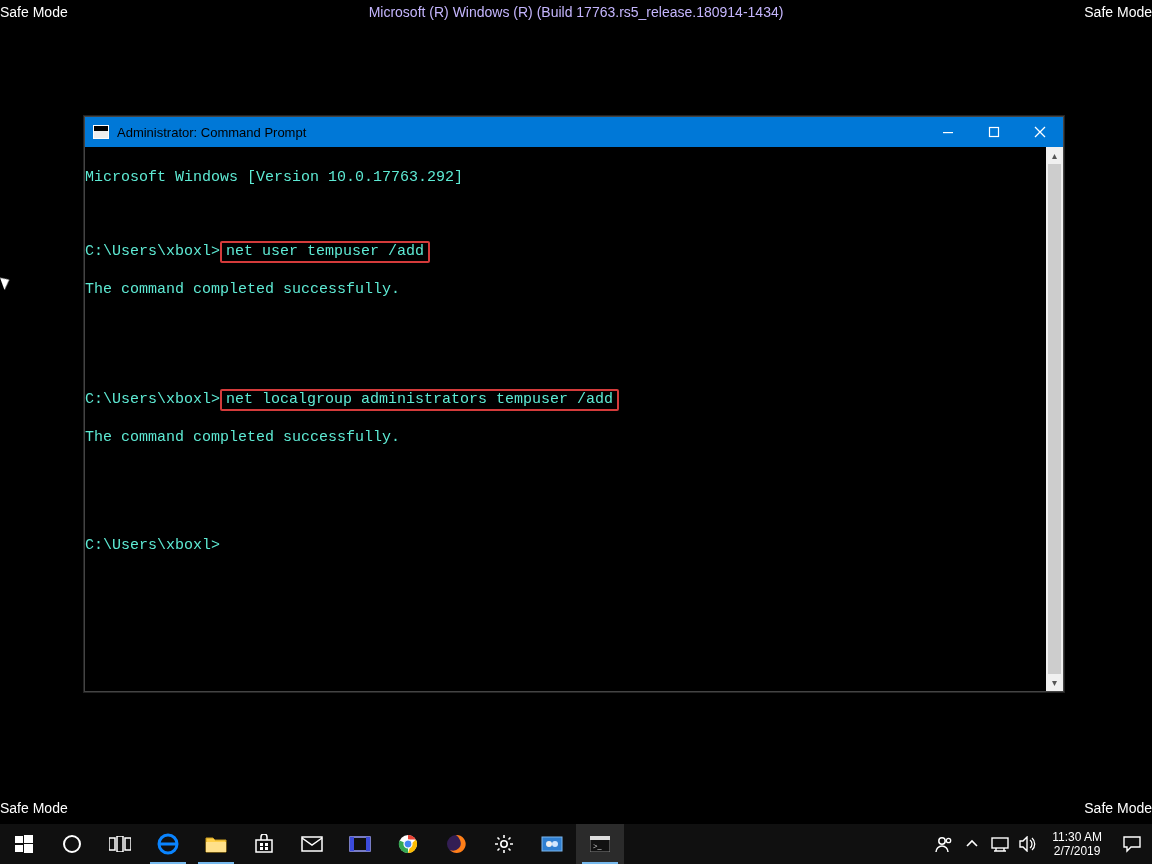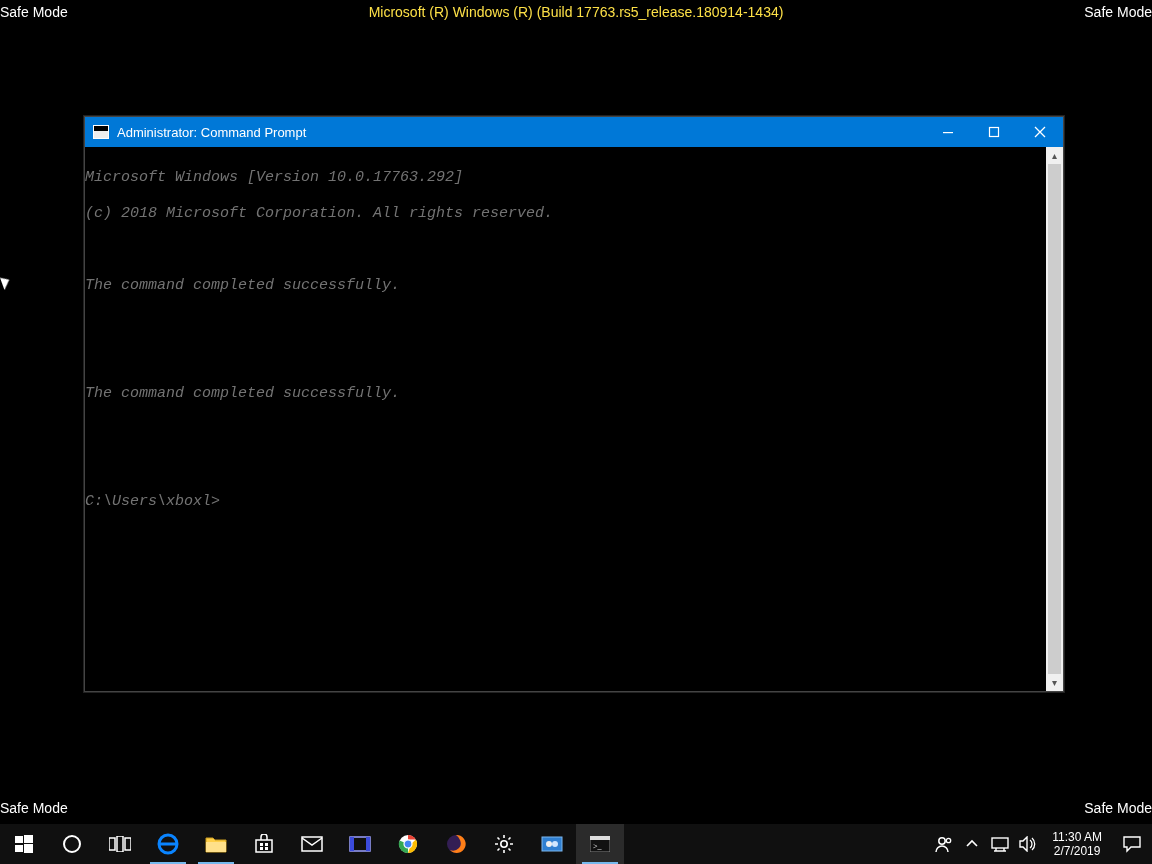--- a/index.html
+++ b/index.html
@@ -5,36 +5,36 @@
   * { margin: 0; padding: 0; box-sizing: border-box; }
   html, body { width: 1152px; height: 864px; overflow: hidden; background: #000; font-family: "Segoe UI", Tahoma, sans-serif; }
   body { position: relative; color: #fff; }
 
   
   .safemode-label { position: absolute; font-size: 14px; padding: 4px 0; color: #fff; }
   .top-left  { top: 0; left: 0; }
   .top-right { top: 0; right: 0; }
   .bot-left  { bottom: 44px; left: 0; }
   .bot-right { bottom: 44px; right: 0; }
-  .top-center { position: absolute; top: 0; left: 50%; transform: translateX(-50%); font-size: 14px; padding: 4px 2px; color: #fde047; }
+  .top-center { position: absolute; top: 0; left: 50%; transform: translateX(-50%); font-size: 14px; padding: 4px 2px; color: #c4b5fd; }
 
   
   .cursor { position: absolute; width: 0; height: 0; border-left: 8px solid #fff; border-top: 5px solid transparent; border-bottom: 8px solid transparent; transform: rotate(-20deg); filter: drop-shadow(0 0 1px #000); }
 
   
   .cmd-window { position: absolute; left: 84px; top: 116px; width: 980px; height: 576px; background: #000; border: 1px solid #444; box-shadow: 0 0 0 1px #222; display: flex; flex-direction: column; }
-  .titlebar { height: 30px; background: #0078d7; display: flex; align-items: center; color: #ffffff; font-size: 13px; }
+  .titlebar { height: 30px; background: #0078d7; display: flex; align-items: center; color: #000000; font-size: 13px; }
   .titlebar .app-icon { width: 16px; height: 14px; margin: 0 8px; background: linear-gradient(#000 0 40%, #eee 40% 100%); border: 1px solid #fff; }
   .titlebar .title-text { flex: 0 0 auto; }
   .titlebar .spacer { flex: 1 1 auto; }
   .titlebar .win-btn { width: 46px; height: 30px; display: flex; align-items: center; justify-content: center; color: #fff; font-size: 13px; }
   .win-btn svg { display:block; }
 
   .client-area { flex: 1; display: flex; background: #000; }
-  .terminal { flex: 1; padding: 4px 6px 4px 0; font-family: Consolas, "Courier New", monospace; font-size: 15px; line-height: 18px; color: #737373; white-space: pre; overflow: hidden; font-style: italic; }
+  .terminal { flex: 1; padding: 4px 6px 4px 0; font-family: Consolas, "Courier New", monospace; font-size: 15px; line-height: 18px; color: #5eead4; white-space: pre; overflow: hidden; }
   .terminal .row { white-space: pre; }
   .hl { border: 2px solid #d43b3b; border-radius: 2px; padding: 0 4px; display: inline-block; line-height: 18px; box-shadow: 0 0 0 1px rgba(0,0,0,.4) inset; }
 
   .scrollbar { width: 17px; background: #f0f0f0; display: flex; flex-direction: column; }
   .scrollbar .arrow { height: 17px; display:flex; align-items:center; justify-content:center; color:#555; font-size:10px; }
   .scrollbar .track { flex:1; background:#f0f0f0; position:relative; }
   .scrollbar .thumb { position:absolute; top:0; left:2px; right:2px; height:100%; background:#cdcdcd; }
 
   
   .taskbar { position: absolute; left: 0; right: 0; bottom: 0; height: 40px; background: #101010; display: flex; align-items: stretch; }
@@ -83,25 +83,26 @@
     <div class="win-btn close">
       <svg width="12" height="12" viewBox="0 0 12 12">
           <path d="M1 1 L11 11 M11 1 L1 11" stroke="#fff" stroke-width="1.3"></path>
         </svg>
     </div>
   </div>
 
   <div class="client-area">
     <div class="terminal">
 <div class="row">Microsoft Windows [Version 10.0.17763.292]</div>
-<div class="row">(c) 2018 Microsoft Corporation. All rights reserved.</div>
-<div class="row">&nbsp;</div>
+<div class="row">&nbsp;</div>
+<div class="row"><span>C:\Users\xboxl&gt;</span><span class="hl">net user tempuser /add</span></div>
 <div class="row">The command completed successfully.</div>
 <div class="row">&nbsp;</div>
 <div class="row">&nbsp;</div>
+<div class="row"><span>C:\Users\xboxl&gt;</span><span class="hl">net localgroup administrators tempuser /add</span></div>
 <div class="row">The command completed successfully.</div>
 <div class="row">&nbsp;</div>
 <div class="row">&nbsp;</div>
 <div class="row">C:\Users\xboxl&gt;</div>
     </div>
     <div class="scrollbar">
       <div class="arrow">▴</div>
       <div class="track">
           <div class="thumb"></div>
         </div>

